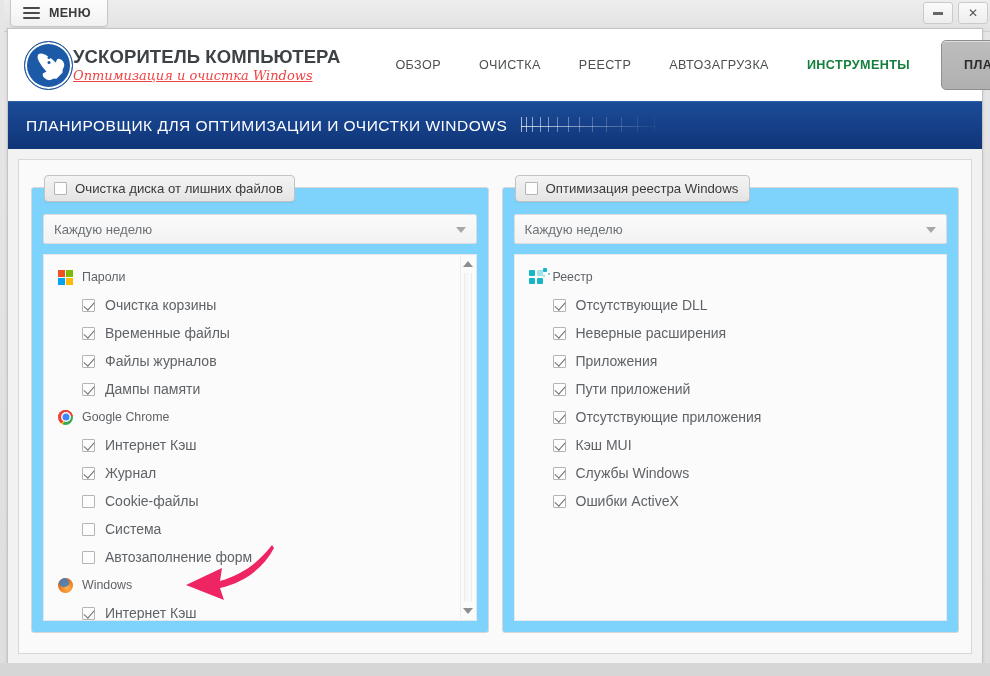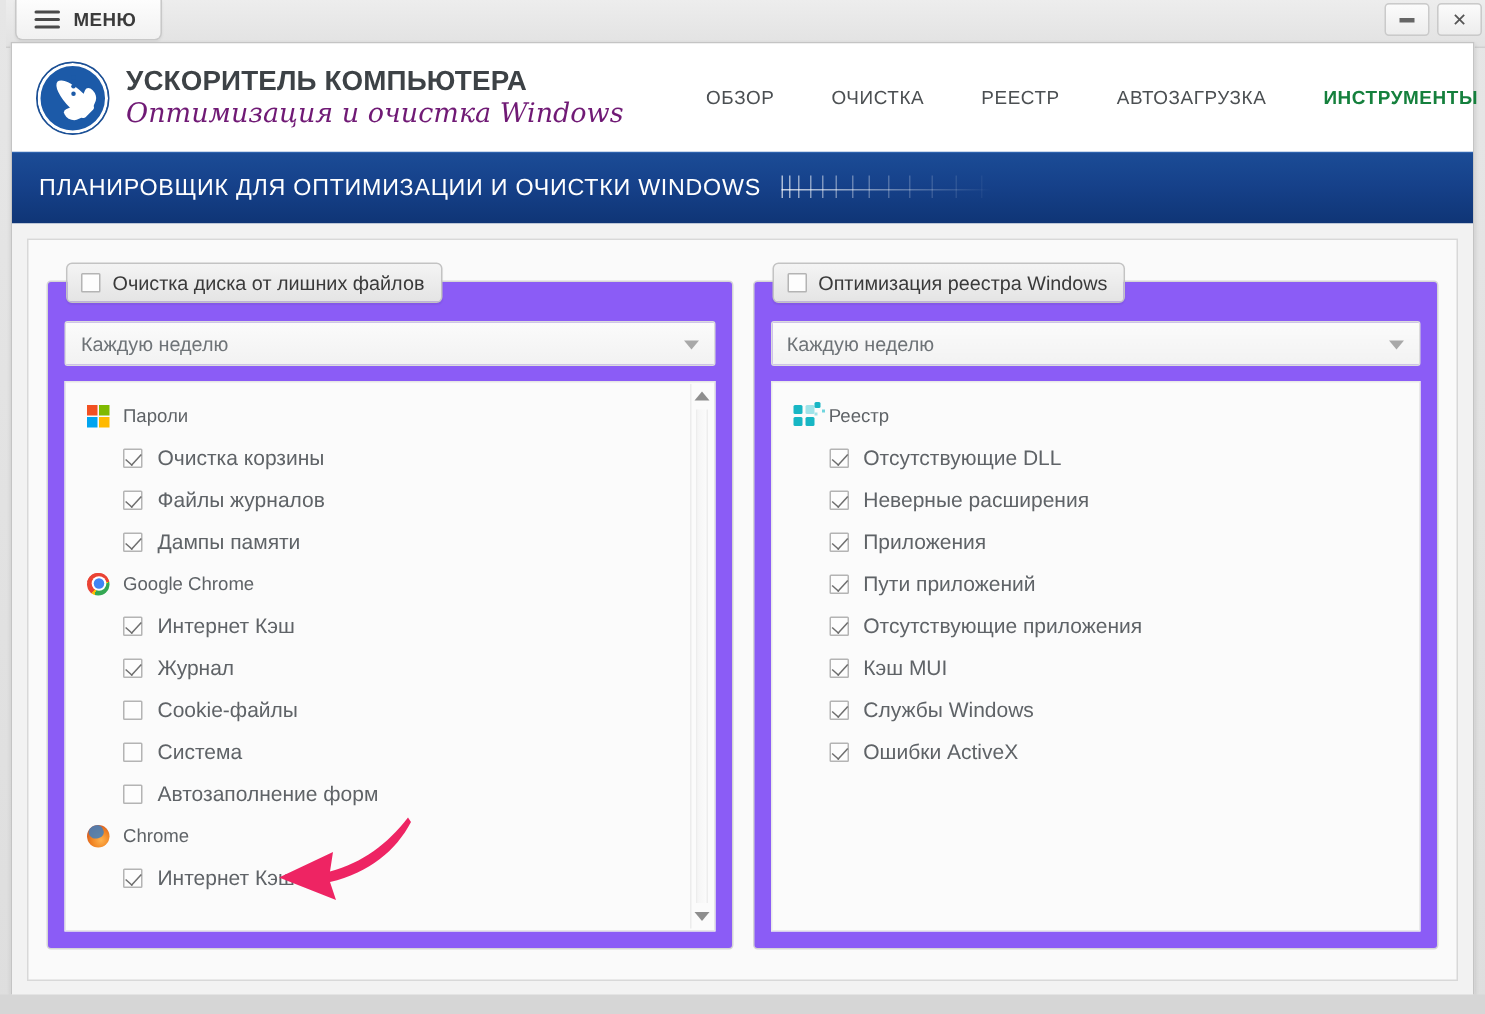--- a/index.html
+++ b/index.html
@@ -86,29 +86,29 @@
     content: ""; position: absolute; top: 17px;
     width: 7px; height: 10px; background: #fff;
   }
   .rocket:before { left: -6px; border-radius: 60% 0 0 60%; transform: skewY(22deg); }
   .rocket:after  { right: -6px; border-radius: 0 60% 60% 0; transform: skewY(-22deg); }
   .rdots { position: absolute; left: 50%; top: 6px; transform: translateX(-50%); }
   .rdots i {
     display: block; width: 3px; height: 3px; border-radius: 50%;
     background: #1c5aa8; margin: 2.5px 0;
   }
-  .brand-text { margin-left: 11px; line-height: 1; }
+  .brand-text { line-height: 1; }
   .brand-title {
     font-size: 18.5px; font-weight: bold; color: #3d4246;
     letter-spacing: .1px; white-space: nowrap;
   }
   .brand-sub {
     font-family: "DejaVu Serif", serif;
-    font-style: italic; font-size: 18px; color: #701a75;
-    margin-top: 3px; white-space: nowrap;
+    font-style: italic; font-size: 13px; color: #ef4444;
+    margin-top: 3px; white-space: nowrap; text-decoration: underline;
   }
   .nav { display: flex; align-items: center; margin-left: 36px; gap: 0; }
   .nav-item {
     font-size: 12.6px; color: #4b4f52; letter-spacing: .4px;
     padding: 0 19px; white-space: nowrap;
   }
   .nav-item.active-link { color: #15803d; font-weight: bold; }
   .nav-btn {
     margin-left: 12px;
     background: linear-gradient(#bdbdbd, #b0b0b0);
@@ -163,21 +163,21 @@
     border: 1px solid #d8d8d8;
     padding: 14px 12px 12px;
   }
   .panel { flex: 1; position: relative; min-width: 0; }
 
   
   .gbox {
     position: absolute; left: 0; right: 0; top: 13px; bottom: 8px;
     border: 1px solid #d6d6d6;
     border-radius: 3px;
-    background: #8b5cf6;
+    background: #7dd3fc;
     padding: 26px 11px 11px;
   }
   .glegend {
     position: absolute; left: 12px; top: -13px;
     height: 27px; padding: 0 11px 0 9px;
     display: flex; align-items: center; gap: 8px;
     background: linear-gradient(#f4f4f4, #e4e4e4);
     border: 1px solid #c3c3c3;
     border-radius: 4px;
     box-shadow: 0 1px 1px rgba(0,0,0,.06);
@@ -429,20 +429,24 @@
                       <i></i>
                     </span>
                     <span class="grp-label">Пароли</span>
                   </div>
                   <div class="row">
                     <span class="cb on"></span>
                     <span class="row-label">Очистка корзины</span>
                   </div>
                   <div class="row">
                     <span class="cb on"></span>
+                    <span class="row-label">Временные файлы</span>
+                  </div>
+                  <div class="row">
+                    <span class="cb on"></span>
                     <span class="row-label">Файлы журналов</span>
                   </div>
                   <div class="row">
                     <span class="cb on"></span>
                     <span class="row-label">Дампы памяти</span>
                   </div>
                   <div class="grp">
                     <span class="ico ico-chrome"></span>
                     <span class="grp-label">Google Chrome</span>
                   </div>
@@ -461,21 +465,21 @@
                   <div class="row">
                     <span class="cb"></span>
                     <span class="row-label">Система</span>
                   </div>
                   <div class="row">
                     <span class="cb"></span>
                     <span class="row-label">Автозаполнение форм</span>
                   </div>
                   <div class="grp">
                     <span class="ico ico-ff"></span>
-                    <span class="grp-label">Chrome</span>
+                    <span class="grp-label">Windows</span>
                   </div>
                   <div class="row">
                     <span class="cb on"></span>
                     <span class="row-label">Интернет Кэш</span>
                   </div>
                 </div>
               <div class="sbar">
                 <span class="arrow up"></span>
                 <span class="track"></span>
                 <span class="arrow down"></span>

